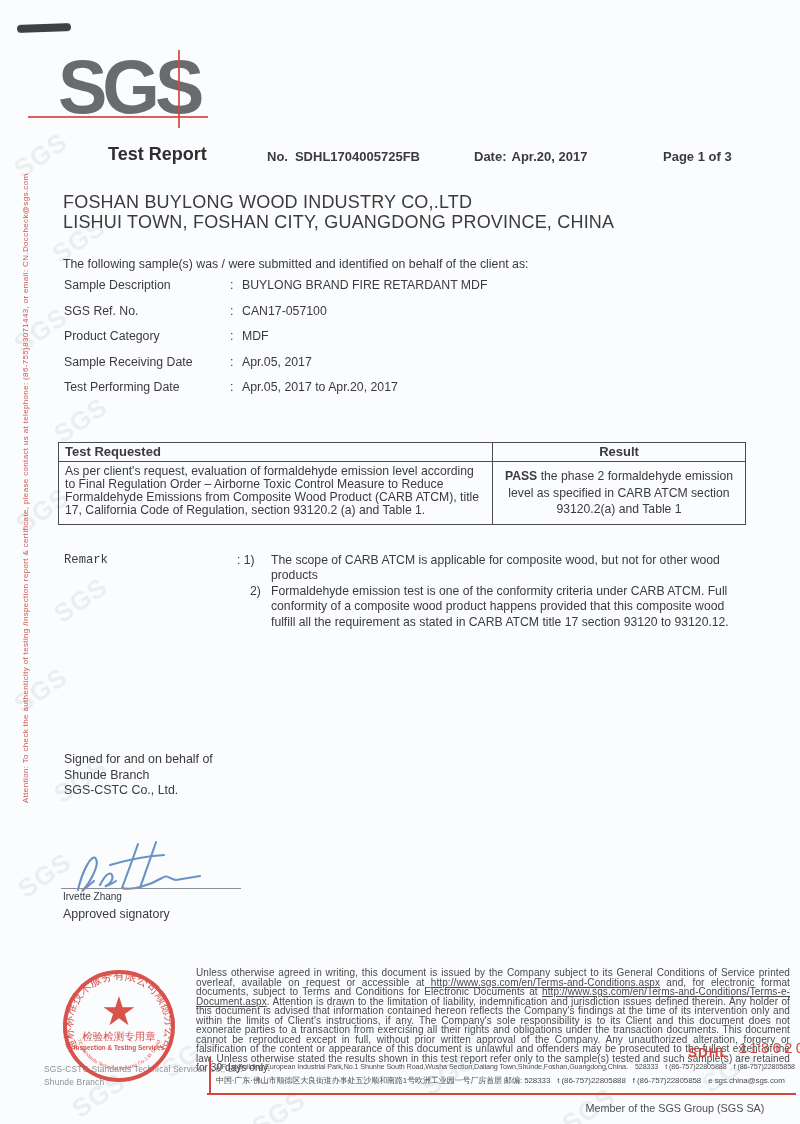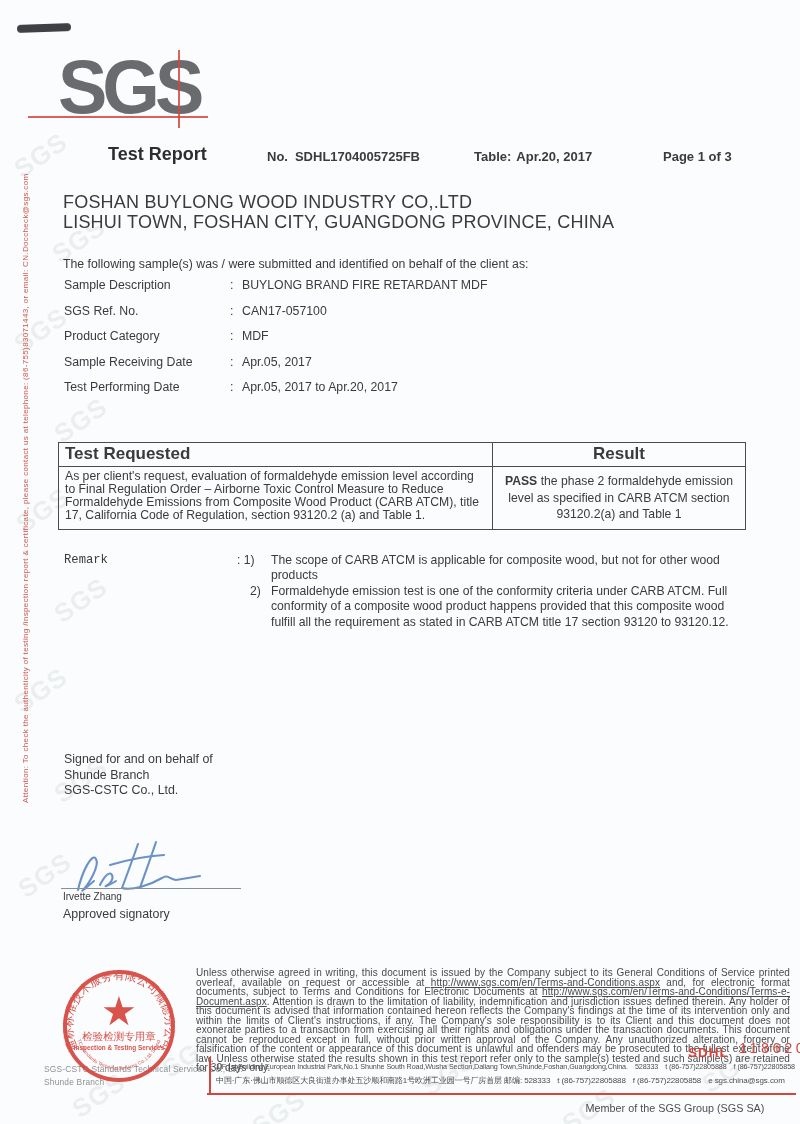--- a/index.html
+++ b/index.html
@@ -38,21 +38,21 @@
 
   .samples{left:64px;top:278px;font-size:12.3px;}
   .srow{display:flex;height:25.5px;align-items:flex-start;}
   .srow .lbl{flex:0 0 166px;}
   .srow .cln{flex:0 0 12px;}
 
   
   .rtable{left:58px;top:442px;width:688px;border:1.5px solid #4c4c4e;border-collapse:collapse;
           font-size:12.2px;}
   .rtable td,.rtable th{border:1.2px solid #4c4c4e;vertical-align:top;}
-  .rtable th{font-size:17px;padding:1px 6px 2px 6px;}
+  .rtable th{font-size:13px;padding:1px 6px 2px 6px;}
   .th-req{text-align:left;width:421px;}
   .th-res{text-align:center;}
   .td-req{padding:3px 8px 6px 6px;line-height:13px;}
   .td-res{padding:6px 10px;text-align:center;line-height:16.5px;}
 
   .remark{left:64px;top:553px;font-size:12.2px;line-height:15.4px;}
   .remark-wrap{display:flex;}
   .remark-lbl{flex:0 0 173px;font-family:Liberation Mono, monospace;}
   .remark-row{display:flex;width:508px;}
   .remark-no{flex:0 0 34px;}
@@ -121,21 +121,21 @@
 
   <div class="abs logo">SGS</div>
   <div class="abs crop-v"></div>
   <div class="abs crop-h"></div>
 
   <div class="abs rpt-title">Test Report</div>
   <div class="abs rpt-no">
     <span>No.</span><span class="val">SDHL1704005725FB</span>
   </div>
   <div class="abs rpt-date">
-    <span>Table:</span><span class="val">Apr.20, 2017</span>
+    <span>Date:</span><span class="val">Apr.20, 2017</span>
   </div>
   <div class="abs rpt-page">Page 1 of 3</div>
 
   <div class="abs client">
     <div>FOSHAN BUYLONG WOOD INDUSTRY CO,.LTD</div>
     <div>LISHUI TOWN, FOSHAN CITY, GUANGDONG PROVINCE, CHINA</div>
   </div>
 
   <div class="abs intro">The following sample(s) was / were submitted and identified on behalf of the client as:</div>
 

